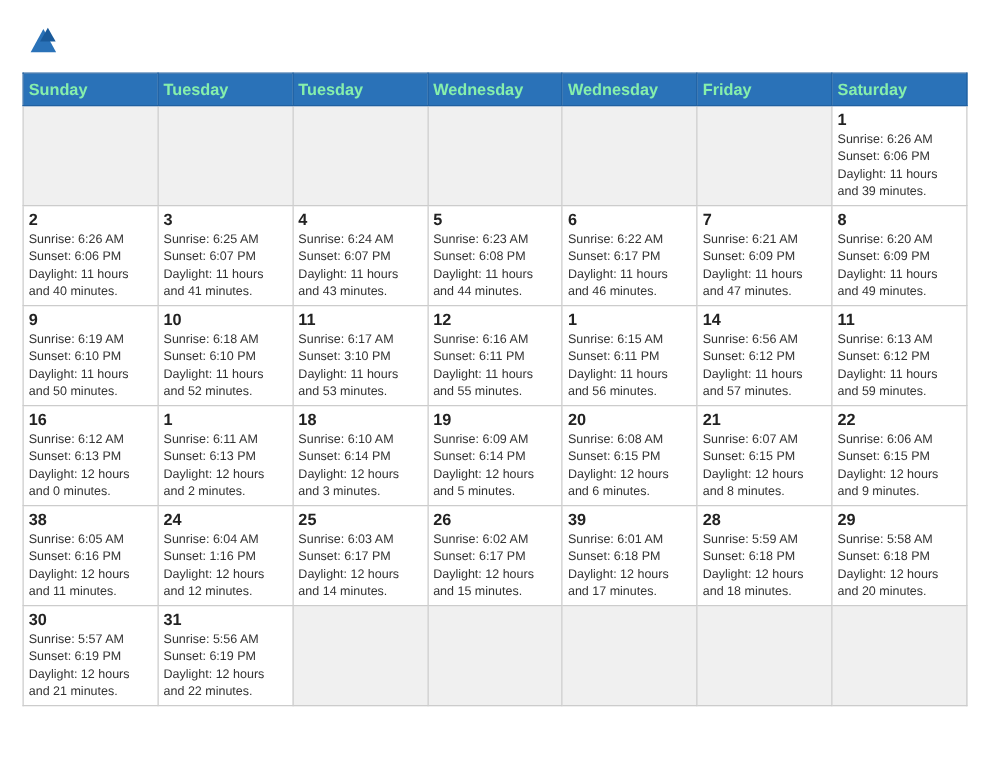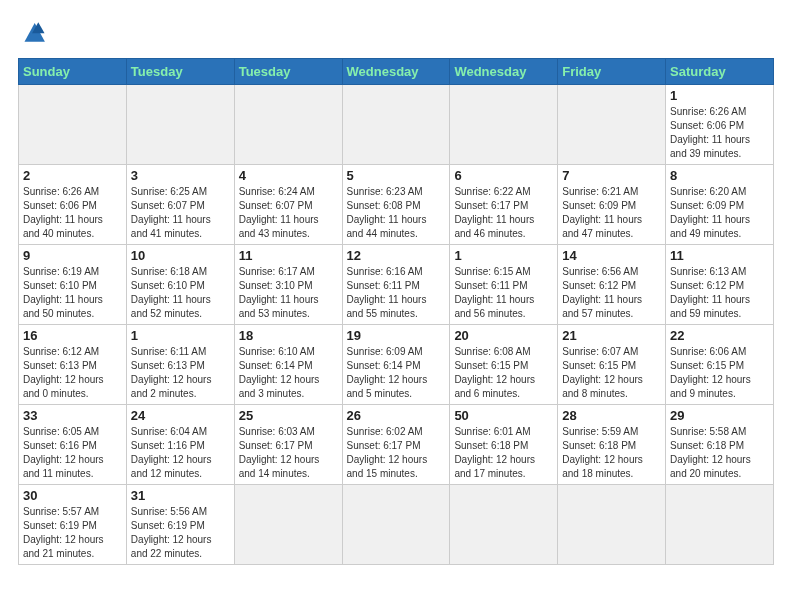--- a/index.html
+++ b/index.html
@@ -273,21 +273,21 @@
           </td>
           <td>
             <span class="day-number">22</span>
             <div class="day-info">Sunrise: 6:06 AM
 Sunset: 6:15 PM
 Daylight: 12 hours and 9 minutes.</div>
           </td>
         </tr>
         <tr>
           <td>
-            <span class="day-number">33</span>
+            <span class="day-number">38</span>
             <div class="day-info">Sunrise: 6:05 AM
 Sunset: 6:16 PM
 Daylight: 12 hours and 11 minutes.</div>
           </td>
           <td>
             <span class="day-number">24</span>
             <div class="day-info">Sunrise: 6:04 AM
 Sunset: 1:16 PM
 Daylight: 12 hours and 12 minutes.</div>
           </td>
@@ -297,21 +297,21 @@
 Sunset: 6:17 PM
 Daylight: 12 hours and 14 minutes.</div>
           </td>
           <td>
             <span class="day-number">26</span>
             <div class="day-info">Sunrise: 6:02 AM
 Sunset: 6:17 PM
 Daylight: 12 hours and 15 minutes.</div>
           </td>
           <td>
-            <span class="day-number">50</span>
+            <span class="day-number">39</span>
             <div class="day-info">Sunrise: 6:01 AM
 Sunset: 6:18 PM
 Daylight: 12 hours and 17 minutes.</div>
           </td>
           <td>
             <span class="day-number">28</span>
             <div class="day-info">Sunrise: 5:59 AM
 Sunset: 6:18 PM
 Daylight: 12 hours and 18 minutes.</div>
           </td>

